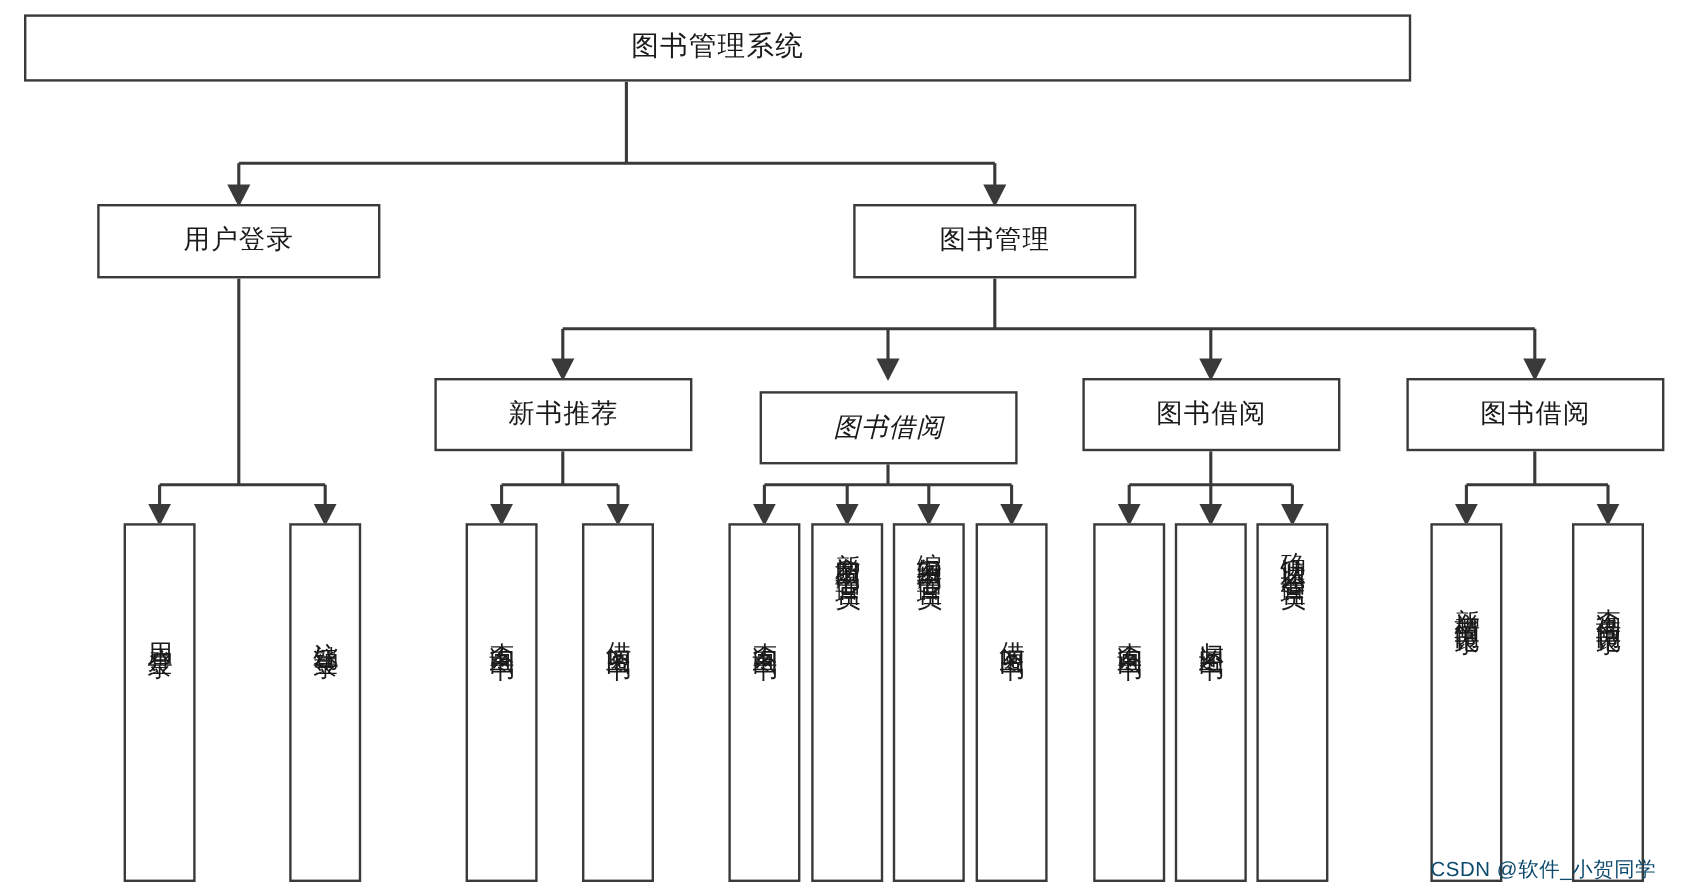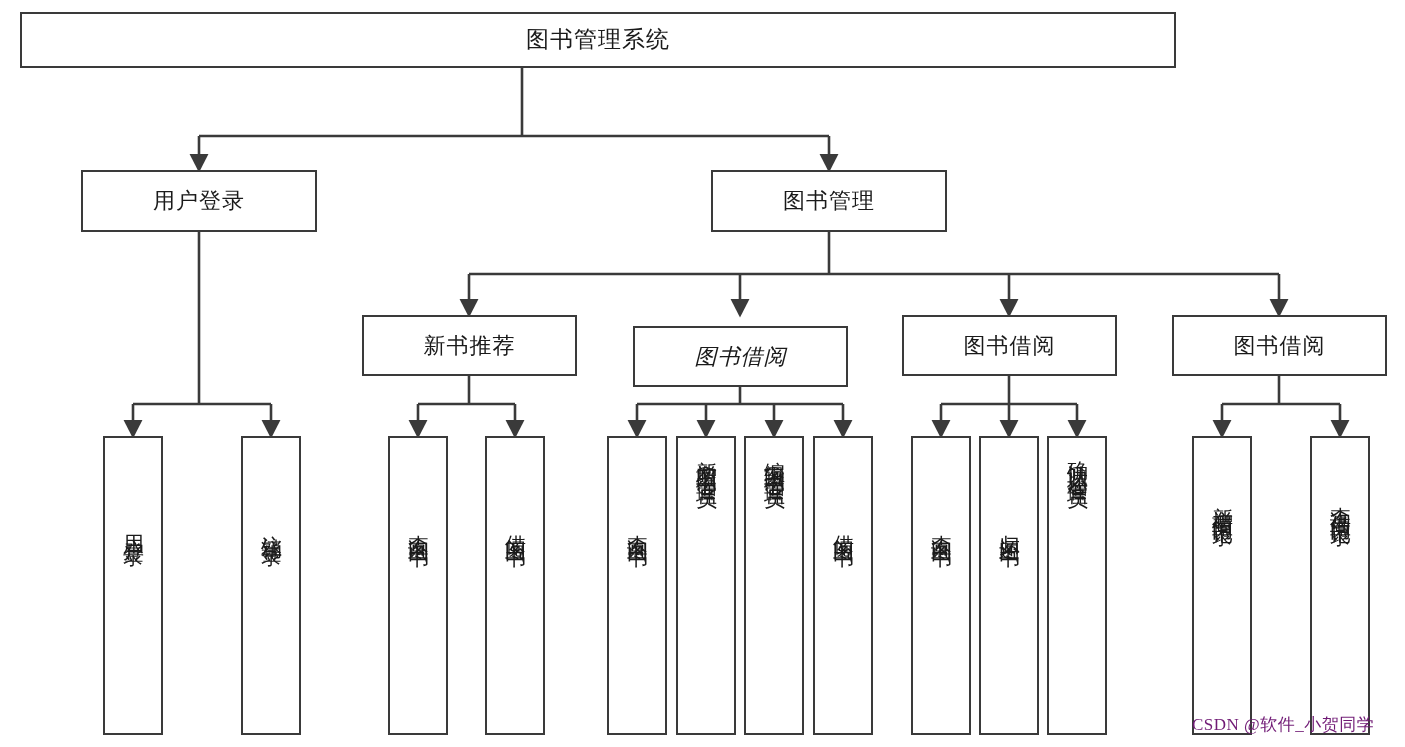--- a/index.html
+++ b/index.html
@@ -62,24 +62,24 @@
     margin-top:74px;
   }
   .node.vert.mid2 .label{
     margin-top:46px;
   }
   .watermark{
     position:absolute;
     left:1192px;
     top:713px;
     font-size:17px;
-    color:#701a75;
+    color:#0c4a6e;
     white-space:nowrap;
     letter-spacing:0.5px;
-    font-family:Liberation Serif, serif;
+    font-family:Liberation Sans, sans-serif;
   }
 </style>
 </head>
 <body>
 
 <div id="canvas">
 
   <svg class="edges" viewBox="0 0 1405 747" xmlns="http://www.w3.org/2000/svg">
     <defs>
       <marker id="arrow" markerWidth="9" markerHeight="9" refX="3.2" refY="4.5" orient="auto" markerUnits="strokeWidth">

